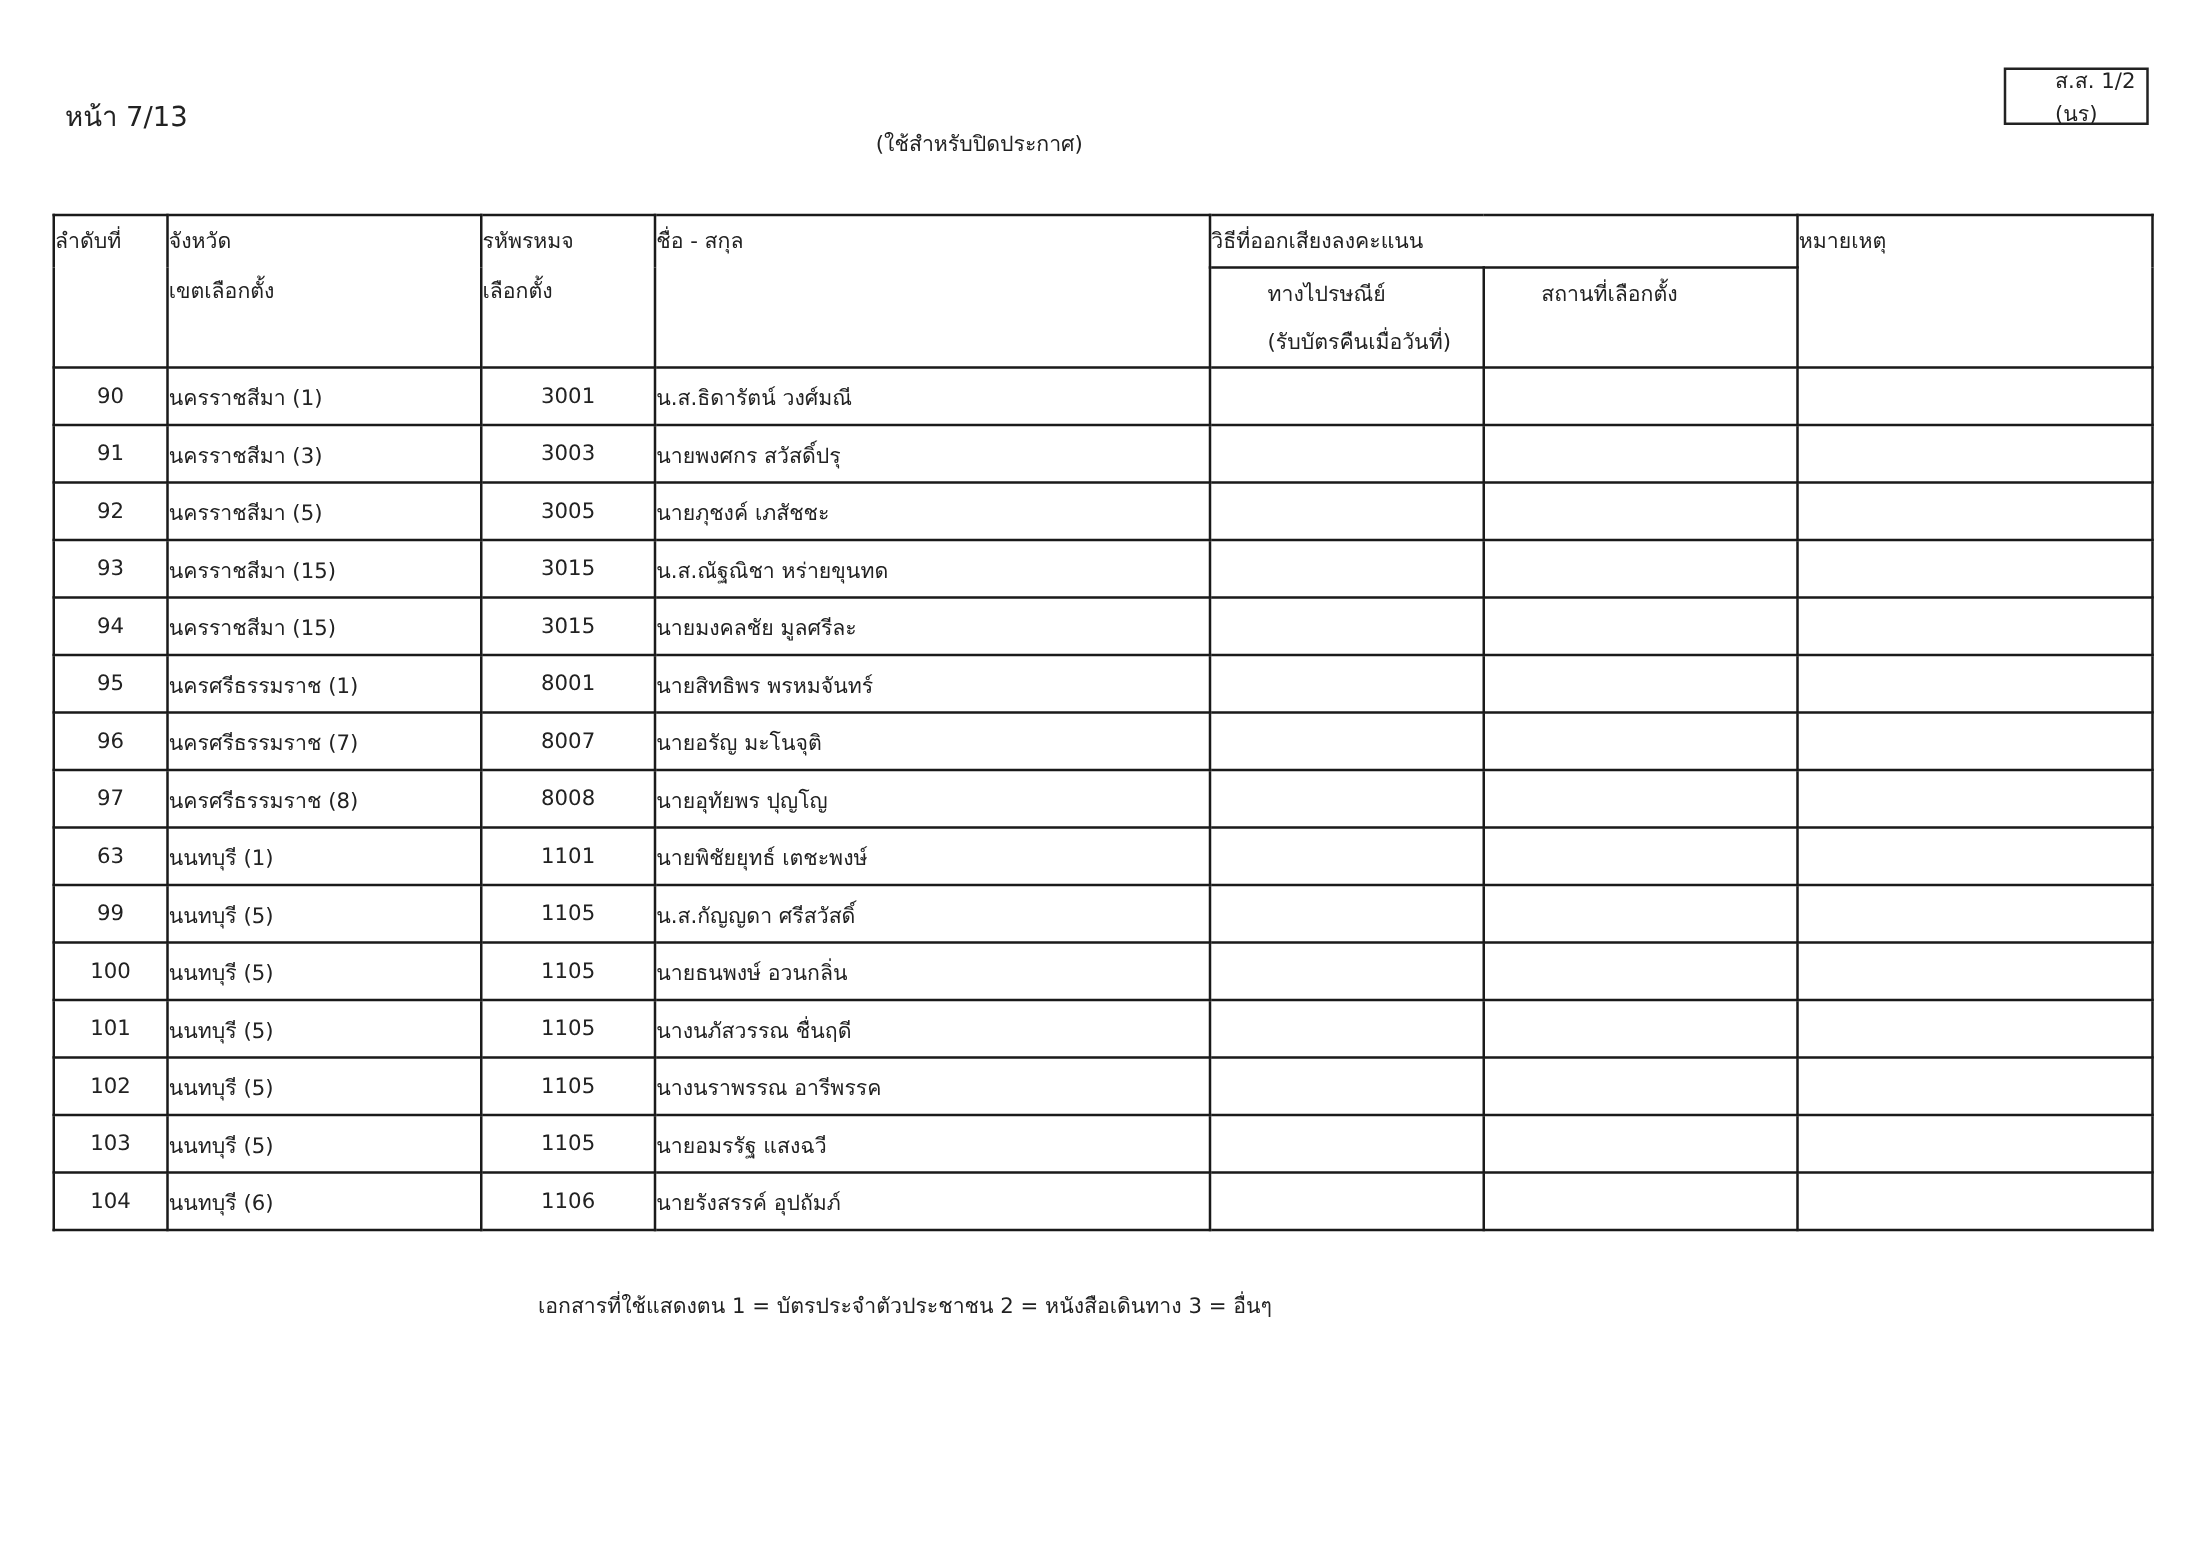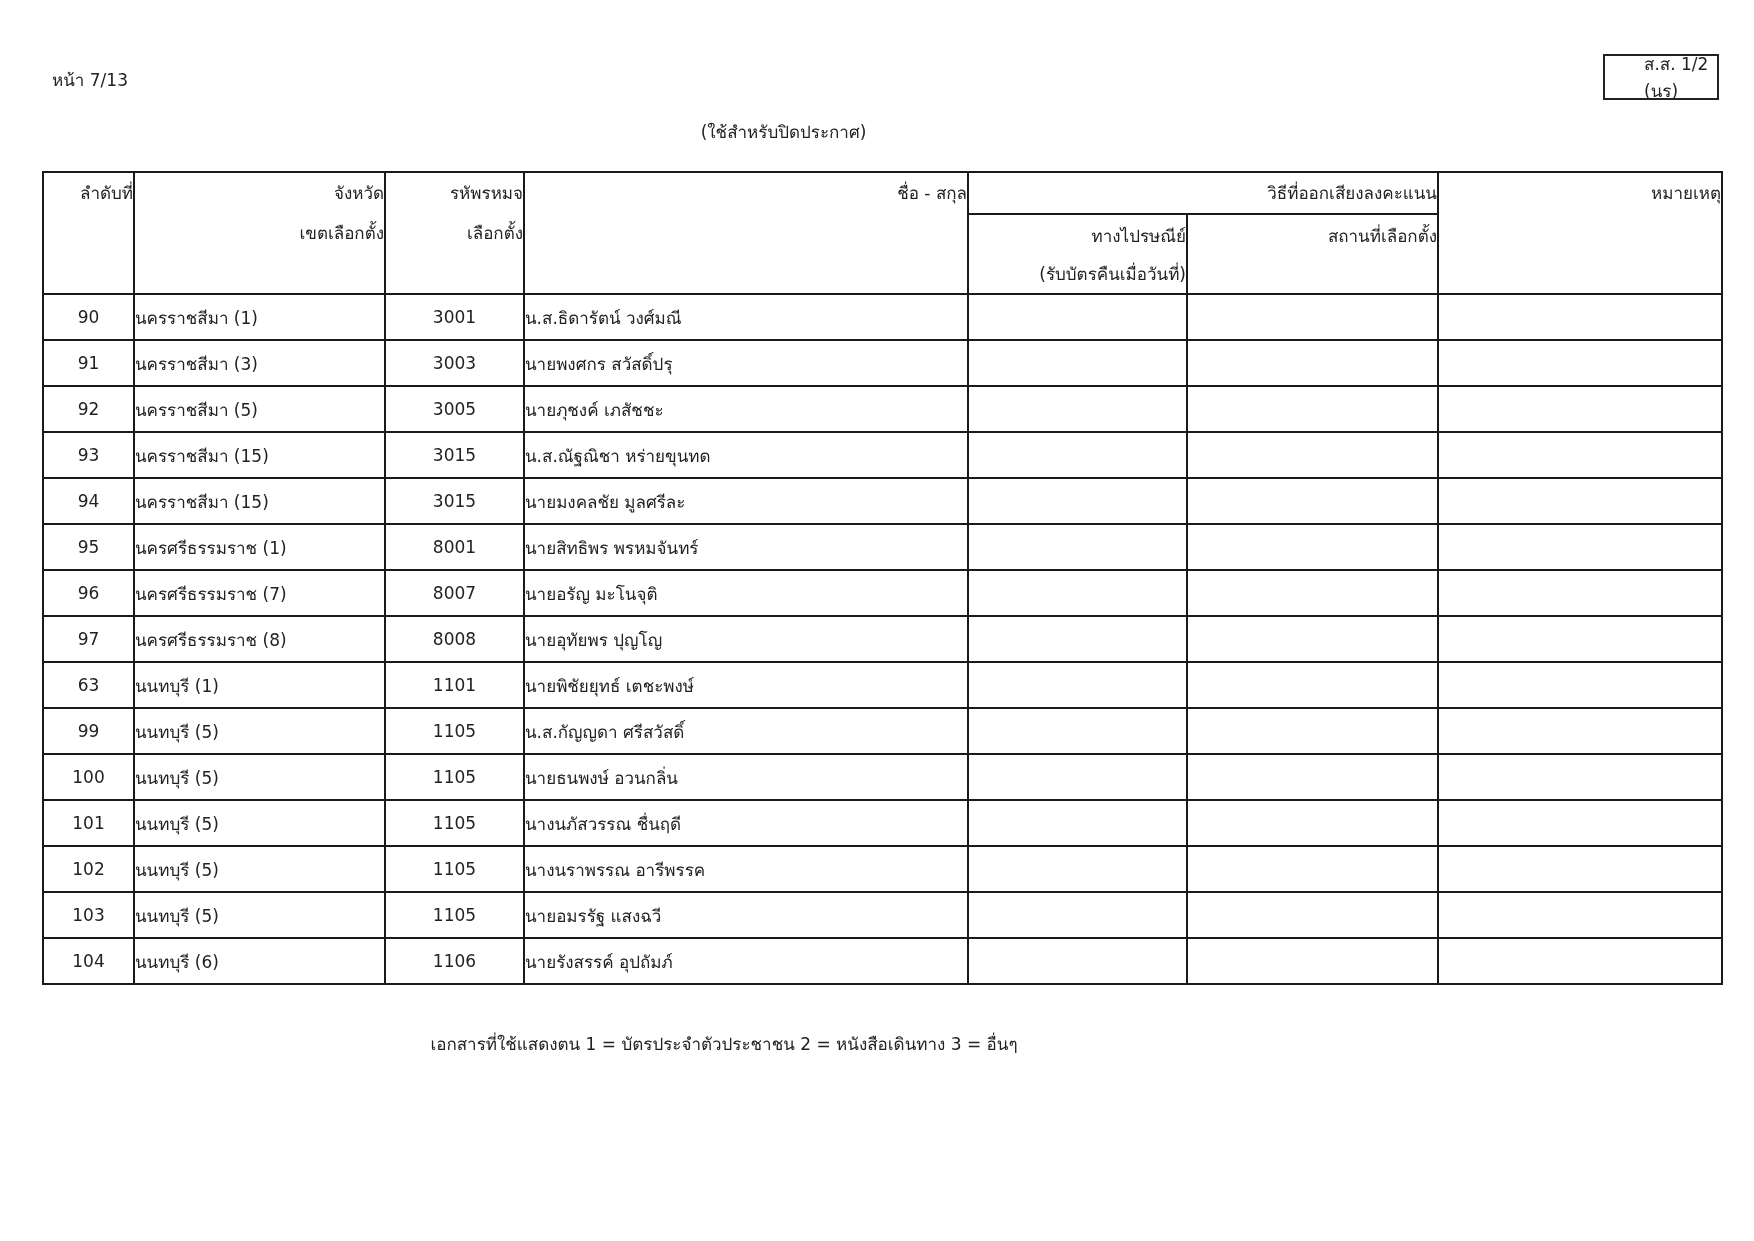--- a/index.html
+++ b/index.html
@@ -2,50 +2,50 @@
 <html><head>
 <meta charset="utf-8">
 <style>
   html, body { margin: 0; padding: 0; background: #ffffff; }
   body {
     width: 1754px; height: 1241px; position: relative; overflow: hidden;
     font-family: "DejaVu Sans", "Liberation Sans", sans-serif;
     color: #222222;
   }
   .page-number {
-    position: absolute; left: 52px; top: 66px;
-    font-size: 17px;
+    position: absolute; left: 52px; top: 76px;
+    font-size: 22px;
   }
   .form-code {
     position: absolute; left: 1603px; top: 54px;
     width: 116px; height: 46px;
     border: 2px solid #222;
     box-sizing: border-box;
     font-size: 17px;
     display: flex; align-items: center; justify-content: center; padding-left: 39px;
   }
   .usage-note {
-    position: absolute; left: 0; width: 1567px; top: 118px;
+    position: absolute; left: 0; width: 1567px; top: 101px;
     text-align: center; font-size: 17px;
   }
   table.roster {
     position: absolute; left: 42px; top: 171px;
     width: 1679px;
     border-collapse: collapse;
     table-layout: fixed;
     font-size: 17px;
   }
   table.roster th, table.roster td {
     border: 2px solid #1a1a1a;
     padding: 0;
     font-weight: normal;
   }
   table.roster th {
     vertical-align: top;
-    text-align: right;
+    text-align: left;
     line-height: 40px;
     border-radius: 14px;
   }
   .hdr-top th { height: 40px; }
   .hdr-sub th { height: 74px; }
   .hdr-sub th.sub { line-height: 38px; padding-top: 2px; padding-left: 45px; }
   table.roster td { height: 44px; }
   td.c-num, td.c-code { text-align: center; margin-left: 46px; }
   td.c-prov, td.c-name { text-align: left; padding-left: 4px; }
   .footnote {

